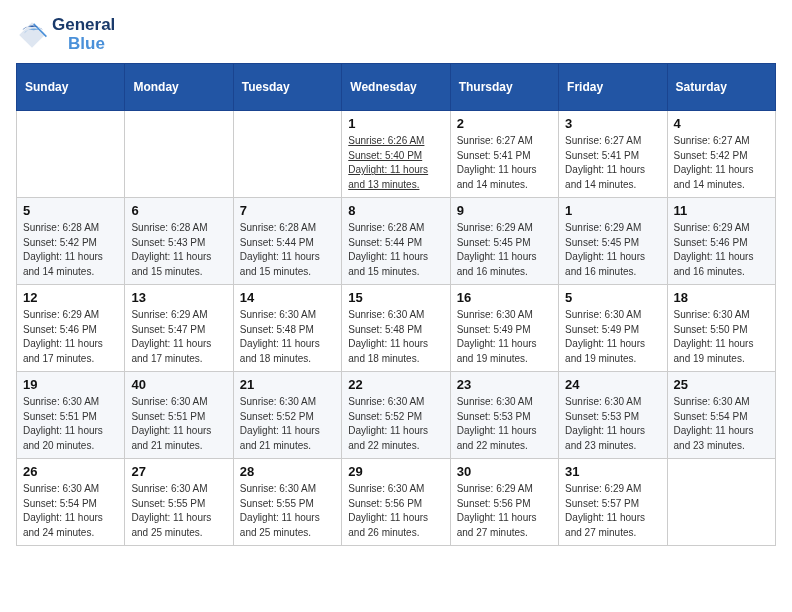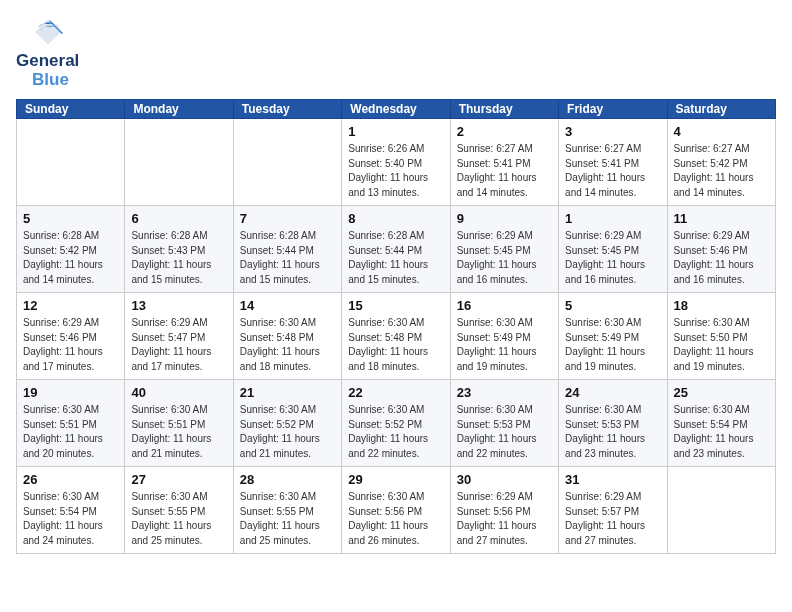--- a/index.html
+++ b/index.html
@@ -13,21 +13,20 @@
     .header {
       display: flex;
       justify-content: space-between;
       align-items: flex-start;
       margin-bottom: 10px;
     }
     .logo {
       display: flex;
       align-items: center;
       gap: 4px;
-      flex-direction: column;
     }
     .logo-icon {
       width: 32px;
       height: 32px;
     }
     .title-block {
       text-align: right;
     }
     .month-title {
       font-size: 32px;
@@ -40,21 +39,21 @@
     }
     .calendar {
       width: 100%;
       border-collapse: collapse;
       font-size: 10.5px;
     }
     .calendar th {
       background-color: #2255a4;
       color: #fff;
       text-align: left;
-      padding: 2px 8px;
+      padding: 16px 8px;
       font-size: 12px;
       font-weight: bold;
       border: 1px solid #1a4490;
     }
     .calendar td {
       border: 1px solid #ccc;
       vertical-align: top;
       padding: 5px 6px;
       width: 108px;
       min-height: 80px;
@@ -115,21 +114,21 @@
         <th>Saturday</th>
       </tr>
   </thead>
   <tbody id="calendar-body">
   <tr>
         <td class="empty-cell"></td>
         <td class="empty-cell"></td>
         <td class="empty-cell"></td>
         <td>
           <div class="day-number">1</div>
-          <div class="day-info" style="white-space: pre-line;">Sunrise: 6:26 AM
+          <div class="day-info" style="white-space: pre-line; text-decoration: underline;">Sunrise: 6:26 AM
 Sunset: 5:40 PM
 Daylight: 11 hours
 and 13 minutes.</div>
         </td>
         <td>
           <div class="day-number">2</div>
           <div class="day-info" style="white-space: pre-line;">Sunrise: 6:27 AM
 Sunset: 5:41 PM
 Daylight: 11 hours
 and 14 minutes.</div>

